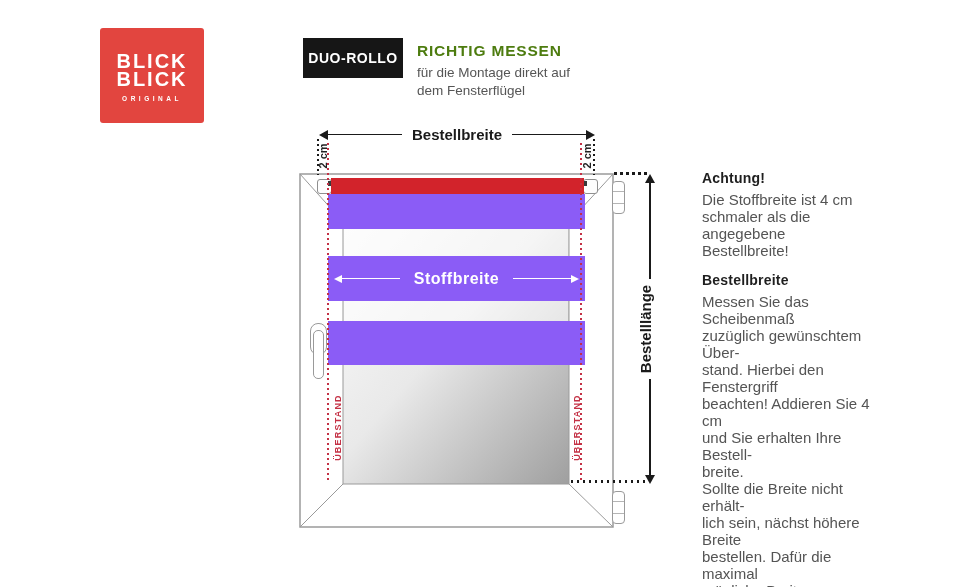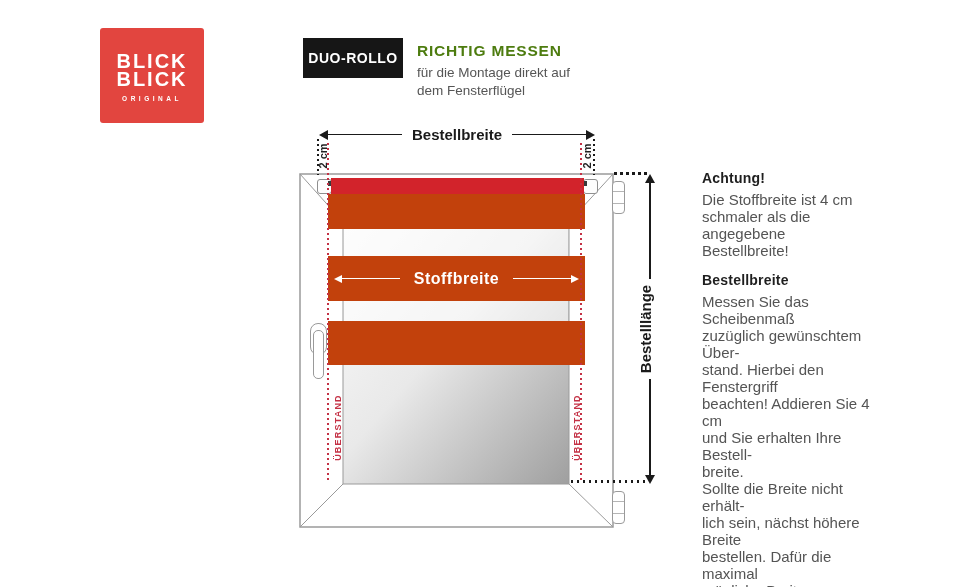--- a/index.html
+++ b/index.html
@@ -21,21 +21,21 @@
 
   
   svg.frame{left:0;top:0;}
 
   
   .tube{left:331px;top:178px;width:253px;height:17px;background:#d2232b;}
   .cap{width:15px;height:15px;top:179px;background:#fdfdfd;border:1px solid #8f8f8f;border-radius:3px;box-sizing:border-box;}
   .cap-l{left:317px;} .cap-r{left:583px;}
   .cap .notch{position:absolute;top:1px;width:3px;height:5px;background:#3a3a3a;}
   .cap-l .notch{right:0;} .cap-r .notch{left:0;}
-  .band{left:328px;width:257px;background:#c2410c;}
+  .band{left:328px;width:257px;background:#8b5cf6;}
   .band1{top:194px;height:35px;}
   .band2{top:256px;height:45px;display:flex;align-items:center;padding:0 6px;box-sizing:border-box;}
   .band3{top:321px;height:44px;}
 
   
   .harrow{display:flex;align-items:center;width:100%;}
   .harrow .line{flex:1;height:1.5px;}
   .harrow.white .line{background:#fff;}
   .harrow.black .line{background:#1a1a1a;}
   .tri{width:0;height:0;}

